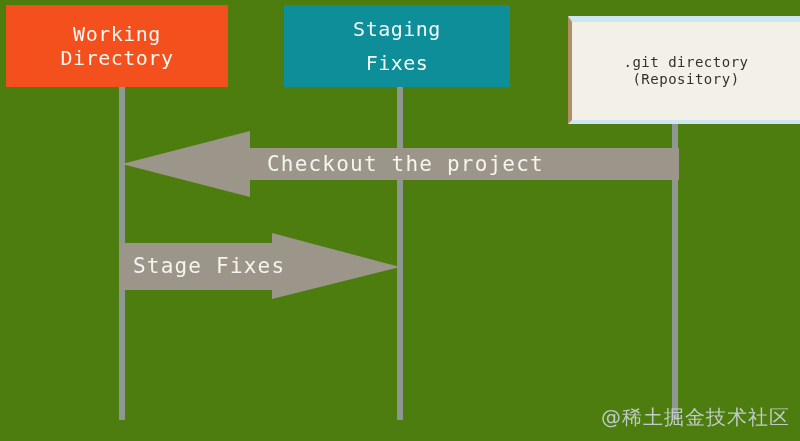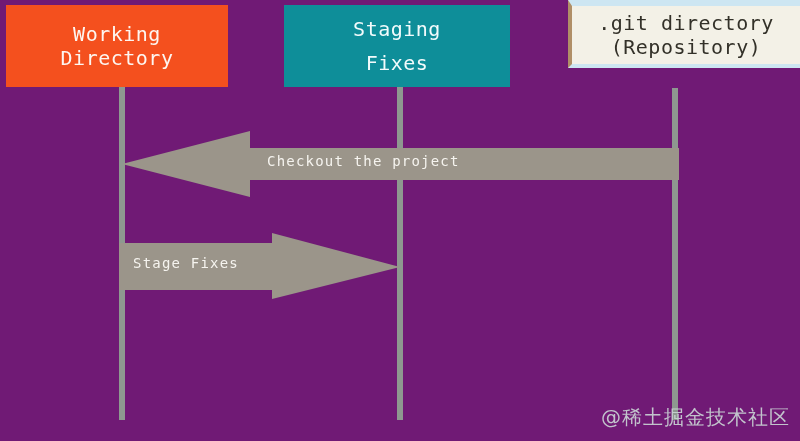--- a/index.html
+++ b/index.html
@@ -10,21 +10,21 @@
     width: 800px;
     height: 441px;
     overflow: hidden;
     font-family: "DejaVu Sans Mono", "Liberation Mono", monospace;
   }
 
   #canvas {
     position: relative;
     width: 800px;
     height: 441px;
-    background: #701a75;
+    background: #4d7c0f;
   }
 
   
   .lifeline {
     position: absolute;
     width: 6px;
     background: #8e9890;
   }
 
   
@@ -61,42 +61,42 @@
     width: 226px;
     height: 82px;
     background: #0e8e99;
     color: #f2fbfc;
     font-size: 20px;
     gap: 9px;
   }
 
   #box-git {
     left: 568px;
-    top: 0px;
+    top: 16px;
     width: 232px;
-    height: 68px;
+    height: 108px;
     background: #f3f1e7;
     color: #333129;
-    font-size: 20px;
+    font-size: 14px;
     border-top: 6px solid #cde6f2;
     border-bottom: 4px solid #cde6f2;
     border-left: 4px solid #b08f67;
   }
 
   
   .arrow {
     position: absolute;
   }
   .arrow svg {
     display: block;
   }
   .arrow-label {
     position: absolute;
     color: #f6f4ef;
-    font-size: 14px;
+    font-size: 21px;
     letter-spacing: 1.2px;
     white-space: nowrap;
     line-height: 1;
   }
 
   
   #watermark {
     position: absolute;
     right: 10px;
     bottom: 10px;

